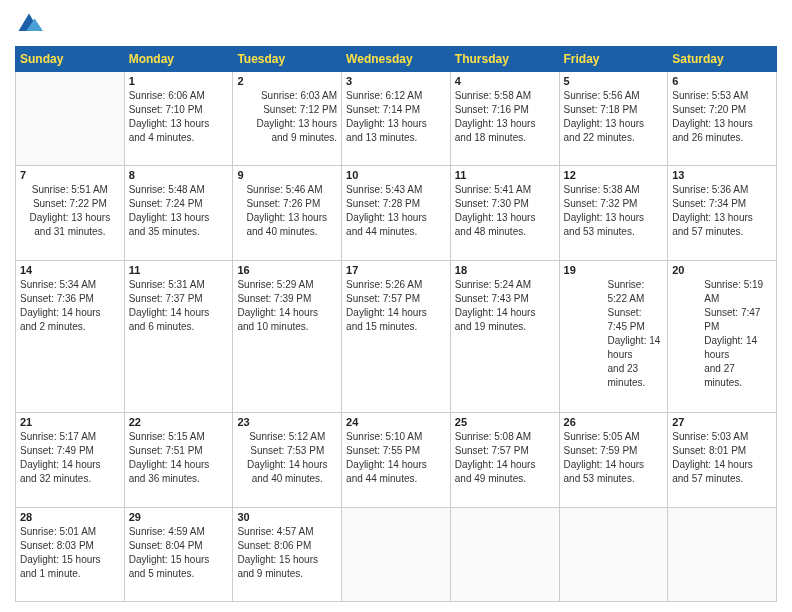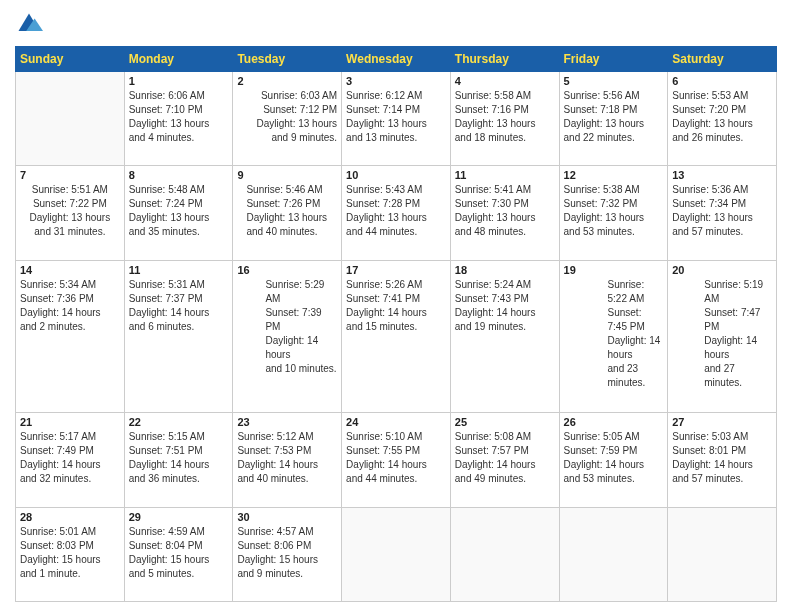--- a/index.html
+++ b/index.html
@@ -237,29 +237,29 @@
           </td>
           <td>
             <div class="day-number">11</div>
             <div class="cell-info" style="white-space: pre-line;">Sunrise: 5:31 AM
 Sunset: 7:37 PM
 Daylight: 14 hours
 and 6 minutes.</div>
           </td>
           <td>
             <div class="day-number">16</div>
-            <div class="cell-info" style="white-space: pre-line; margin-left: 28px;">Sunrise: 5:29 AM
+            <div class="cell-info" style="white-space: pre-line;">Sunrise: 5:29 AM
 Sunset: 7:39 PM
 Daylight: 14 hours
 and 10 minutes.</div>
           </td>
           <td>
             <div class="day-number">17</div>
             <div class="cell-info" style="white-space: pre-line;">Sunrise: 5:26 AM
-Sunset: 7:41 PM
+Sunset: 7:57 PM
 Daylight: 14 hours
 and 15 minutes.</div>
           </td>
           <td>
             <div class="day-number">18</div>
             <div class="cell-info" style="white-space: pre-line;">Sunrise: 5:24 AM
 Sunset: 7:43 PM
 Daylight: 14 hours
 and 19 minutes.</div>
           </td>
@@ -288,21 +288,21 @@
           </td>
           <td>
             <div class="day-number">22</div>
             <div class="cell-info" style="white-space: pre-line;">Sunrise: 5:15 AM
 Sunset: 7:51 PM
 Daylight: 14 hours
 and 36 minutes.</div>
           </td>
           <td>
             <div class="day-number">23</div>
-            <div class="cell-info" style="white-space: pre-line;">Sunrise: 5:12 AM
+            <div class="cell-info" style="white-space: pre-line; text-align: center;">Sunrise: 5:12 AM
 Sunset: 7:53 PM
 Daylight: 14 hours
 and 40 minutes.</div>
           </td>
           <td>
             <div class="day-number">24</div>
             <div class="cell-info" style="white-space: pre-line;">Sunrise: 5:10 AM
 Sunset: 7:55 PM
 Daylight: 14 hours
 and 44 minutes.</div>

